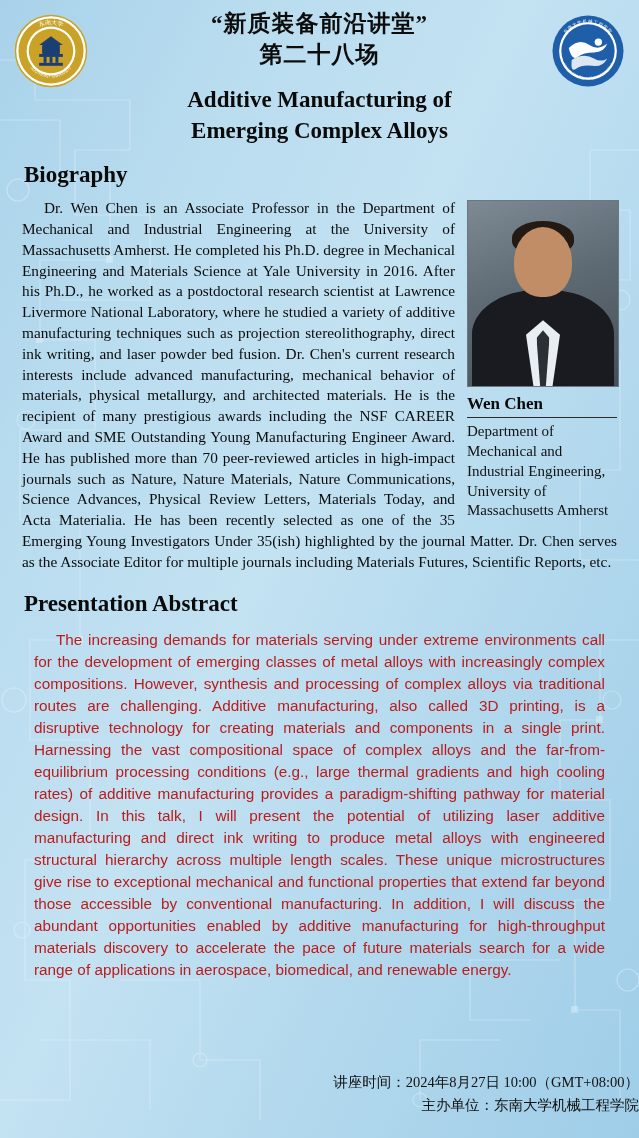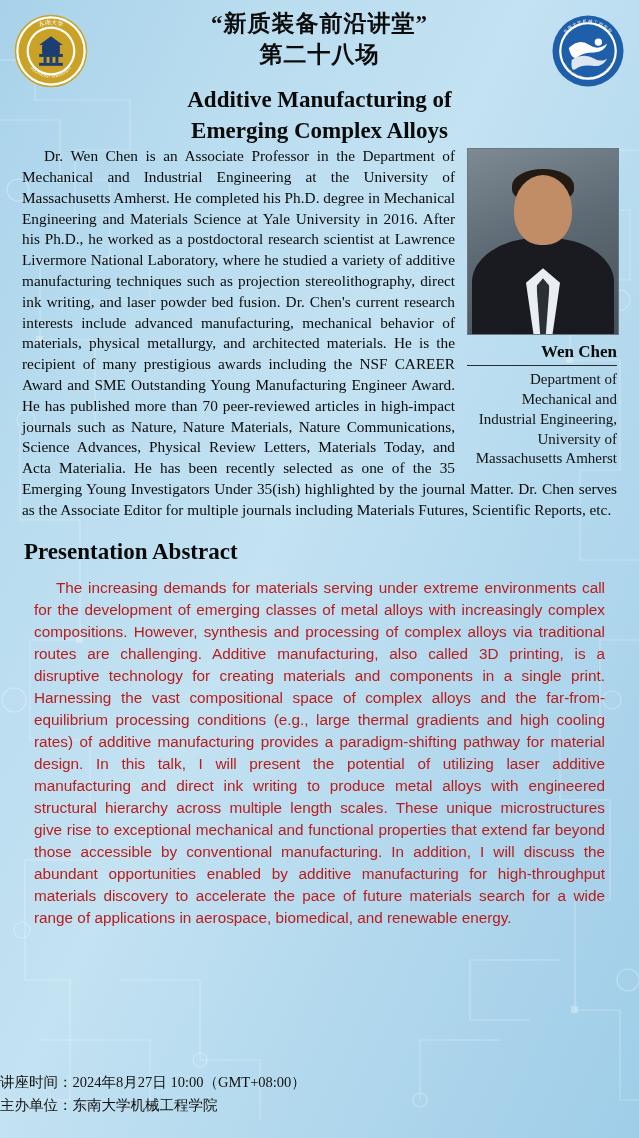--- a/index.html
+++ b/index.html
@@ -91,21 +91,21 @@
   }
 
   .bio-wrap {
     position: relative;
   }
   .photo-col {
     float: right;
     width: 150px;
     margin-left: 12px;
     margin-top: 2px;
-    text-align: right;
+    text-align: left;
   }
   .photo {
     width: 150px;
     height: 185px;
     background: linear-gradient(160deg, #7d8a93 0%, #5f6b74 45%, #454f57 100%);
     border: 1px solid #6c7880;
     position: relative;
     overflow: hidden;
   }
   .photo .head {
@@ -192,21 +192,21 @@
     text-align: justify;
     margin: 12px;
     text-indent: 22px;
   }
 
   .footer {
     position: absolute;
     left: 0;
     right: 0;
     bottom: 22px;
-    text-align: left;
+    text-align: right;
   }
   .footer div {
     font-family: "Liberation Serif", serif;
     font-size: 14.5px;
     line-height: 1.55;
     color: #111;
   }
   .clearfix::after {
     content: "";
     display: block;
@@ -299,20 +299,21 @@
 
   <div class="header">
     <div class="cn-title">“新质装备前沿讲堂”</div>
     <div class="cn-title">第二十八场</div>
     <div class="en-title">Additive Manufacturing of</div>
     <div class="en-title" style="margin-top:0">Emerging Complex Alloys</div>
   </div>
 
   <div class="content">
 
+    <h2 class="section">Biography</h2>
 
     <div class="bio-wrap clearfix">
       <div class="photo-col">
         <div class="photo">
           <div class="body"></div>
           <div class="shirt"></div>
           <div class="tie"></div>
           <div class="hair"></div>
           <div class="head"></div>
         </div>

